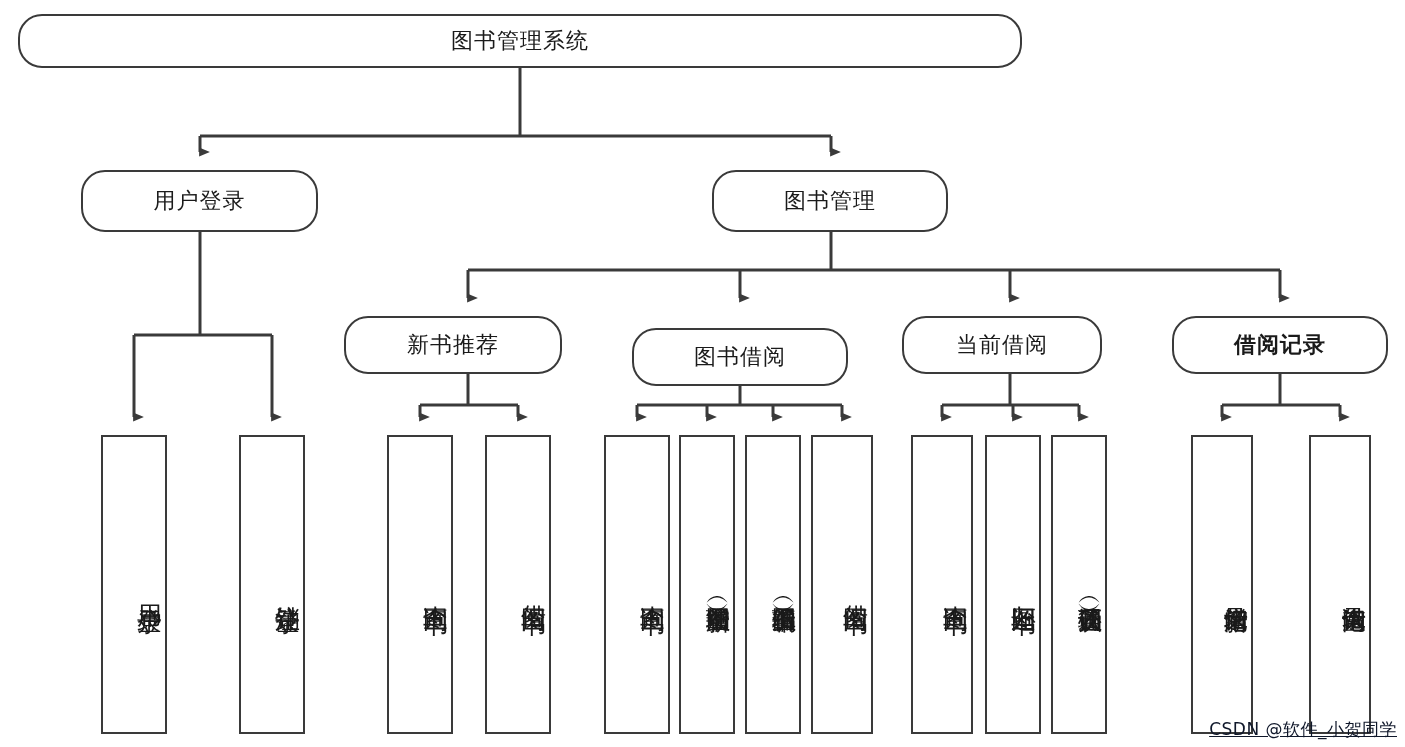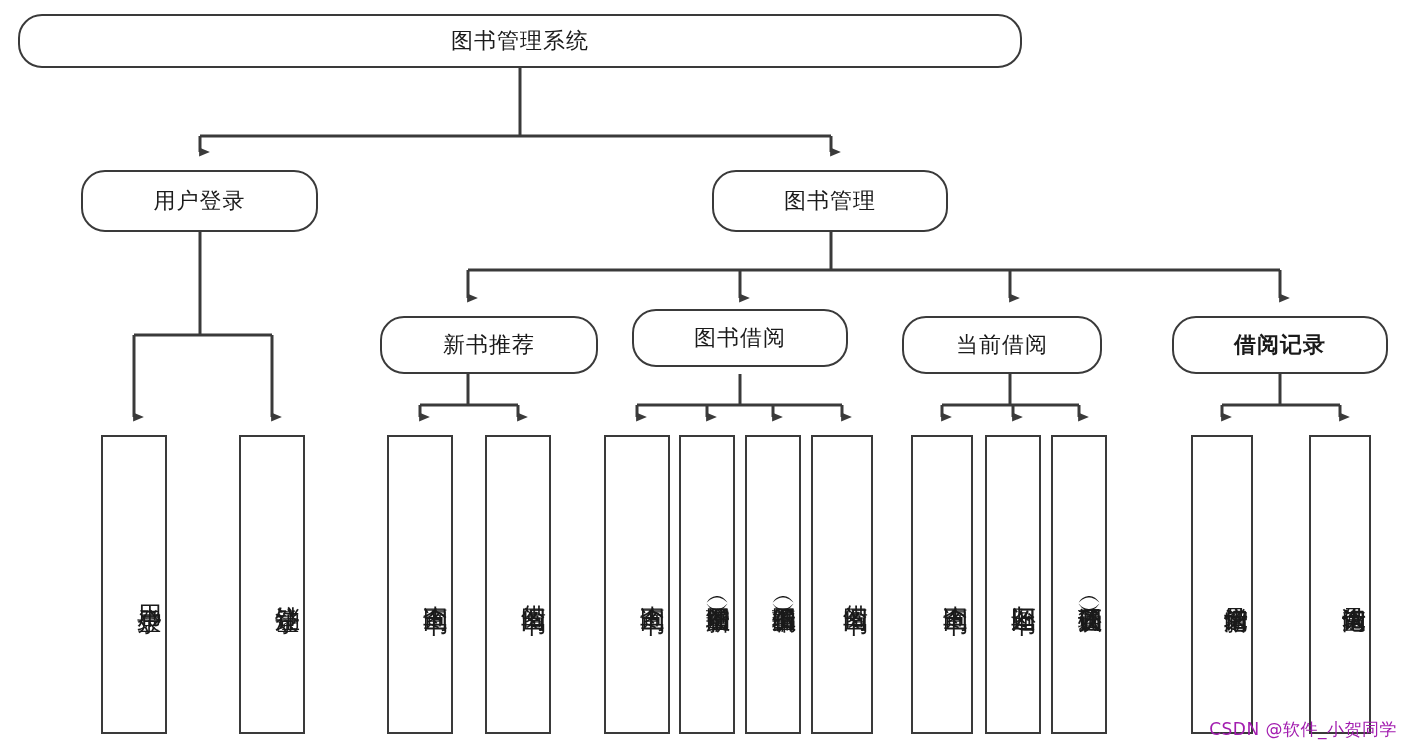--- a/index.html
+++ b/index.html
@@ -52,23 +52,24 @@
   .node.vert .vtext {
     writing-mode: vertical-rl;
     text-orientation: upright;
     white-space: nowrap;
   }
   #watermark {
     position: absolute;
     right: 8px;
     bottom: 6px;
     font-size: 17px;
-    color: #a21caf;
+    color: #0f172a;
     letter-spacing: 0.5px;
     white-space: nowrap;
+    text-decoration: underline;
   }
 </style>
 </head>
 <body>
 
 <div id="canvas">
 
   <svg id="edges" viewBox="0 0 1405 747" xmlns="http://www.w3.org/2000/svg">
     <defs>
       <marker id="arrow" viewBox="0 0 10 12" refX="5" refY="11" markerWidth="9" markerHeight="11" orient="auto-start-reverse" markerUnits="userSpaceOnUse">
@@ -123,24 +124,24 @@
     <span>图书管理系统</span>
   </div>
 
   <div class="node horiz" style="left:81px; top:170px; width:237px; height:62px;">
     <span>用户登录</span>
   </div>
   <div class="node horiz" style="left:712px; top:170px; width:236px; height:62px;">
     <span>图书管理</span>
   </div>
 
-  <div class="node horiz" style="left:380px; top:316px; width:218px; height:58px;">
+  <div class="node horiz" style="left:344px; top:316px; width:218px; height:58px;">
     <span>新书推荐</span>
   </div>
-  <div class="node horiz" style="left:632px; top:309px; width:216px; height:58px;">
+  <div class="node horiz" style="left:632px; top:328px; width:216px; height:58px;">
     <span>图书借阅</span>
   </div>
   <div class="node horiz" style="left:902px; top:316px; width:200px; height:58px;">
     <span>当前借阅</span>
   </div>
   <div class="node horiz" style="left:1172px; top:316px; width:216px; height:58px;font-weight:bold;">
     <span>借阅记录</span>
   </div>
 
   <div class="node vert" style="left:101px; top:435px; width:66px; height:299px;">

